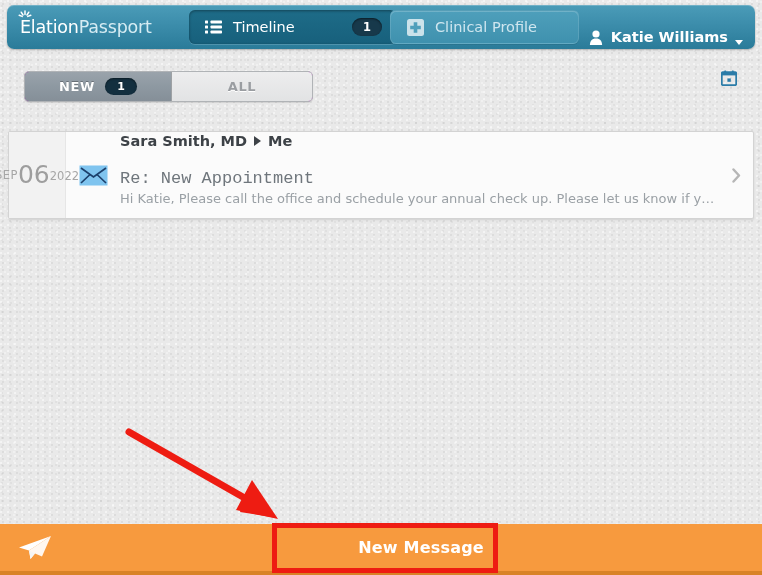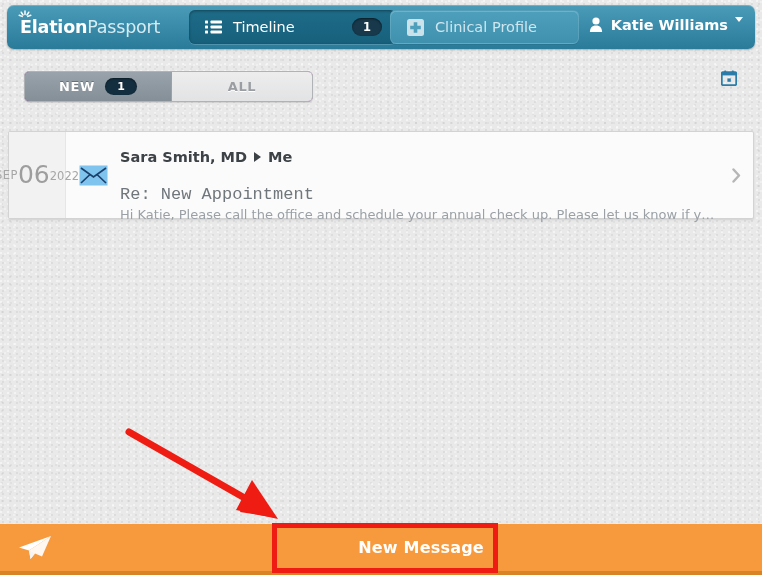--- a/index.html
+++ b/index.html
@@ -52,21 +52,21 @@
     letter-spacing: -0.2px;
     white-space: nowrap;
   }
   .brand .burst {
     position: absolute;
     left: -2px;
     top: -5px;
     width: 14px;
     height: 12px;
   }
-  .brand .b1 { font-weight: bold; color: #ffffff; }
+  .brand .b1 { font-weight: normal; color: #ffffff; }
   .brand .b2 { font-weight: normal; color: #d6ecf3; }
 
   .navtab {
     position: absolute;
     top: 5px;
     height: 34px;
     border-radius: 6px;
     display: flex;
     align-items: center;
     padding: 0 16px;
@@ -104,23 +104,23 @@
     font-weight: bold;
     display: flex;
     align-items: center;
     justify-content: center;
     box-shadow: inset 0 1px 2px rgba(0,0,0,.5);
   }
 
   .user-menu {
     position: absolute;
     right: 12px;
-    top: 12px;
-    display: flex;
-    align-items: flex-start;
+    top: 24px;
+    display: flex;
+    align-items: flex-end;
     color: #ffffff;
     font-size: 14.5px;
     font-weight: bold;
     white-space: nowrap;
   }
   .user-menu .uname { margin-left: 8px; }
   .caret-down {
     margin-left: 7px;
     width: 0; height: 0;
     border-left: 4.5px solid transparent;
@@ -232,21 +232,20 @@
 
   .icon-col {
     width: 54px;
     flex: none;
     display: flex;
     align-items: center;
     justify-content: center;
   }
   .msg-body {
     flex: 1;
-    padding-top: 16px;
     min-width: 0;
   }
   .msg-title {
     font-size: 14.5px;
     font-weight: bold;
     color: #3d4247;
     display: flex;
     align-items: center;
     line-height: 18px;
     white-space: nowrap;

